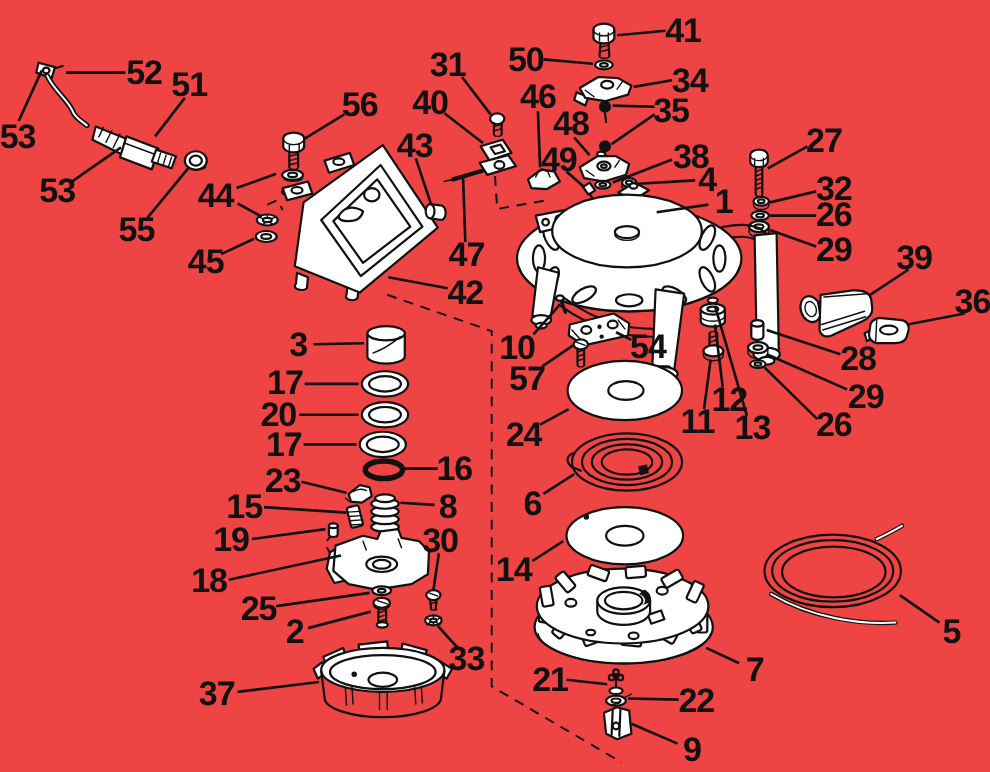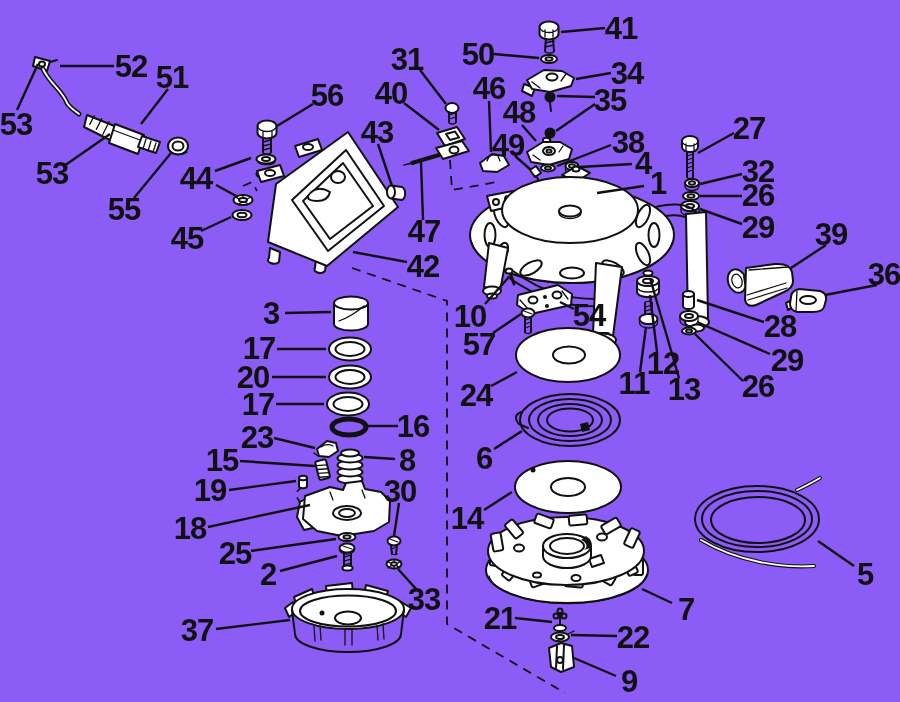--- a/index.html
+++ b/index.html
@@ -1,17 +1,17 @@
 <!DOCTYPE html>
 <html><head>
 <meta charset="utf-8">
 <style>
   html,body{margin:0;padding:0;background:#fff;}
   body{width:900px;height:702px;overflow:hidden;font-family:"Liberation Sans",sans-serif;}
-  #canvas{width:900px;height:702px;position:relative;background:#8b5cf6;}
+  #canvas{width:900px;height:702px;position:relative;background:#ef4444;}
   
   .ln{fill:none;stroke:#111;stroke-width:2;stroke-linecap:round;stroke-linejoin:round}
   .thin{fill:none;stroke:#111;stroke-width:1.3;stroke-linecap:round}
   .fw{fill:#fff;stroke:#111;stroke-width:2;stroke-linejoin:round}
   .fb{fill:#111;stroke:none}
   .dash{fill:none;stroke:#111;stroke-width:1.8;stroke-dasharray:9 7}
   .w5b{stroke:#111;stroke-width:5;fill:none;stroke-linecap:round}
   .w4{stroke:#111;stroke-width:4;fill:none;stroke-linecap:round}
   .w3{stroke:#111;stroke-width:3;fill:none;stroke-linecap:round}
   .w15{stroke:#111;stroke-width:1.5;fill:none;stroke-linecap:round}

